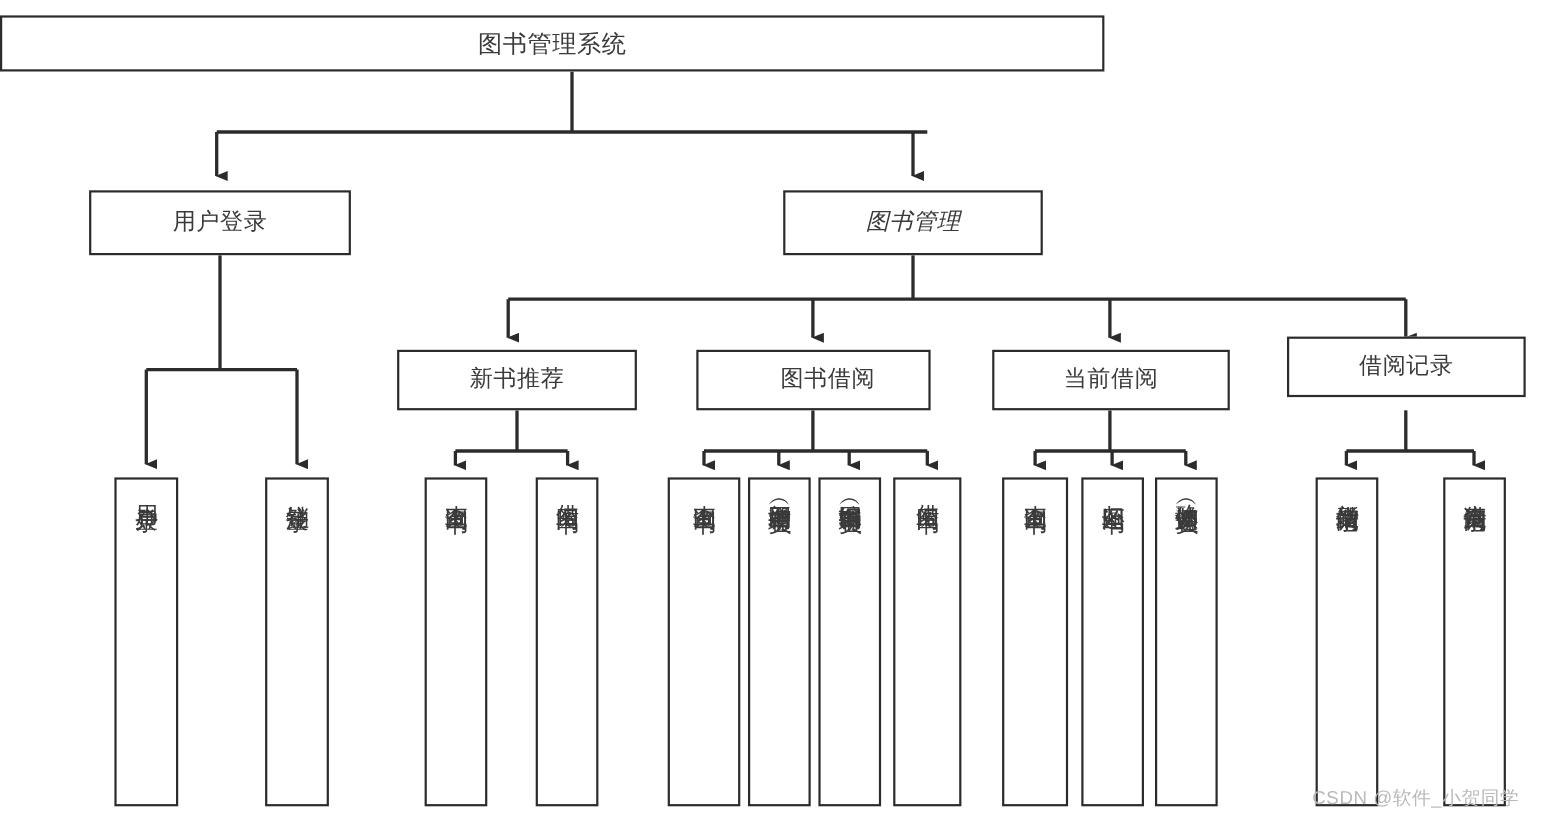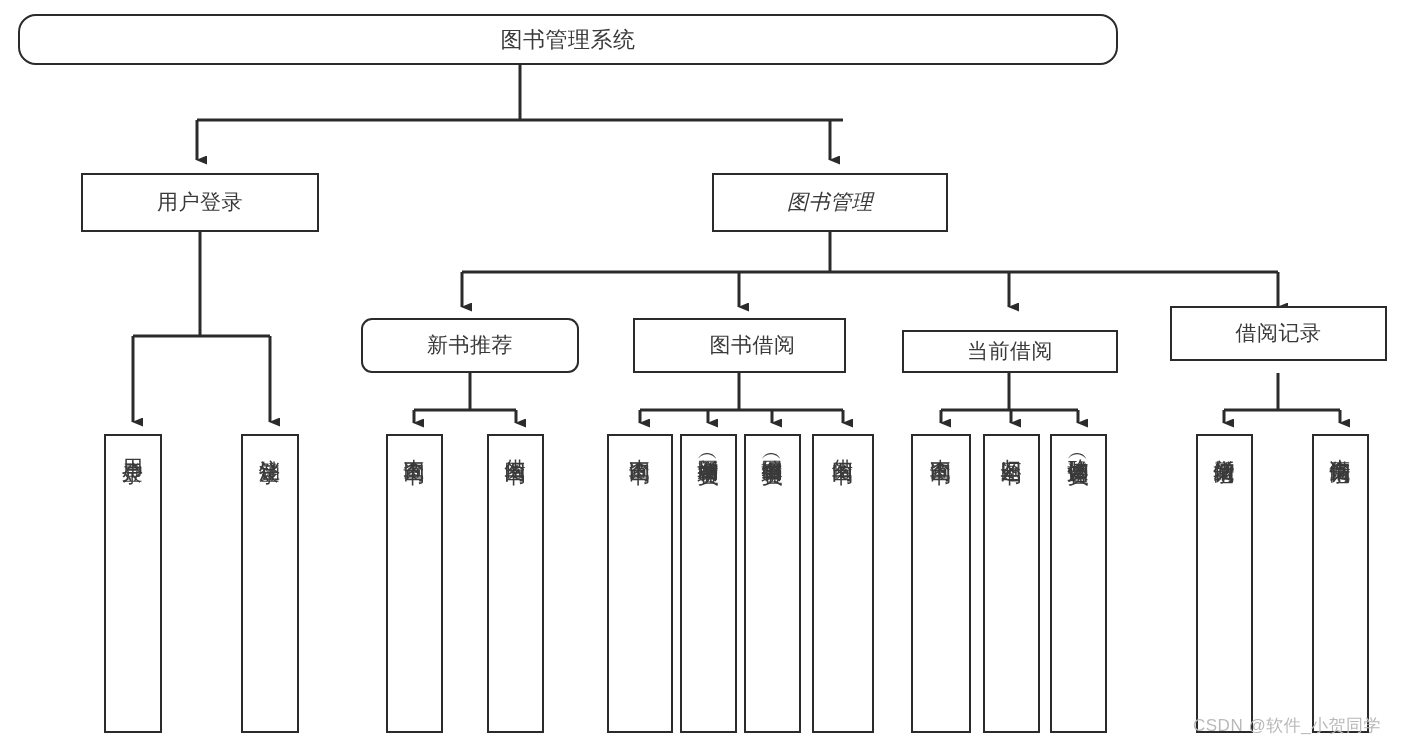--- a/index.html
+++ b/index.html
@@ -126,38 +126,38 @@
       <path d="M 1011 410 L 1011 423" marker-end="url(#arrowhead)"></path>
       <path d="M 1078 410 L 1078 423" marker-end="url(#arrowhead)"></path>
 
       <path d="M 1278 373 L 1278 410"></path>
       <path d="M 1224 410 L 1340 410"></path>
       <path d="M 1224 410 L 1224 423" marker-end="url(#arrowhead)"></path>
       <path d="M 1340 410 L 1340 423" marker-end="url(#arrowhead)"></path>
     </g>
   </svg>
 
-  <div class="node h root" style="left:18px; top:14px; width:1100px; height:51px;border-radius:18px;">
+  <div class="node h root" style="left:0; top:14px; width:1004px; height:51px;">
     <span class="lbl">图书管理系统</span>
   </div>
 
   <div class="node h" style="left:81px; top:173px; width:238px; height:59px;">
     <span class="lbl">用户登录</span>
   </div>
   <div class="node h" style="left:712px; top:173px; width:236px; height:59px;font-style:italic;">
     <span class="lbl">图书管理</span>
   </div>
 
-  <div class="node h" style="left:361px; top:318px; width:218px; height:55px;border-radius:11px;">
+  <div class="node h" style="left:361px; top:318px; width:218px; height:55px;">
     <span class="lbl">新书推荐</span>
   </div>
   <div class="node h" style="left:633px; top:318px; width:213px; height:55px;padding-left:26px;">
     <span class="lbl">图书借阅</span>
   </div>
-  <div class="node h" style="left:902px; top:318px; width:216px; height:43px;margin-top:12px;">
+  <div class="node h" style="left:902px; top:318px; width:216px; height:55px;">
     <span class="lbl">当前借阅</span>
   </div>
   <div class="node h" style="left:1170px; top:306px; width:217px; height:55px;">
     <span class="lbl">借阅记录</span>
   </div>
 
   <div class="node v" style="left:104px; top:434px; width:58px; height:299px;">
     <span class="lbl">用户登录</span>
   </div>
   <div class="node v" style="left:241px; top:434px; width:58px; height:299px;">

